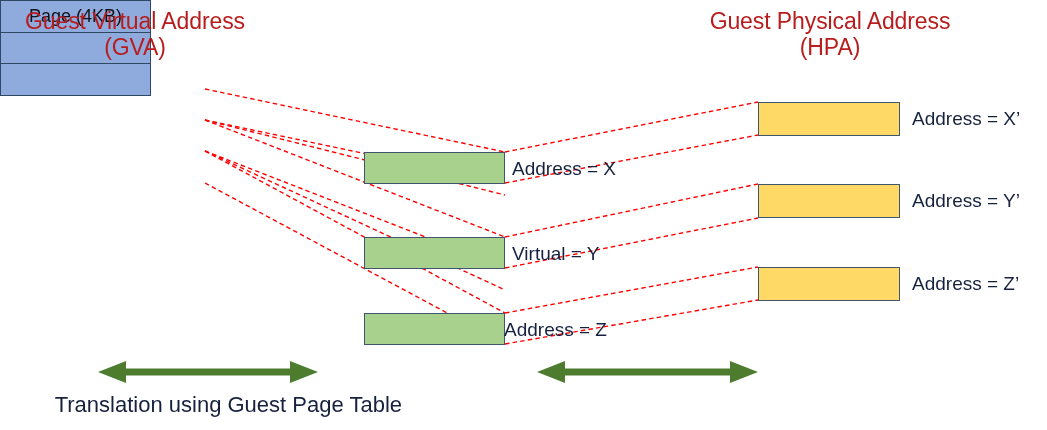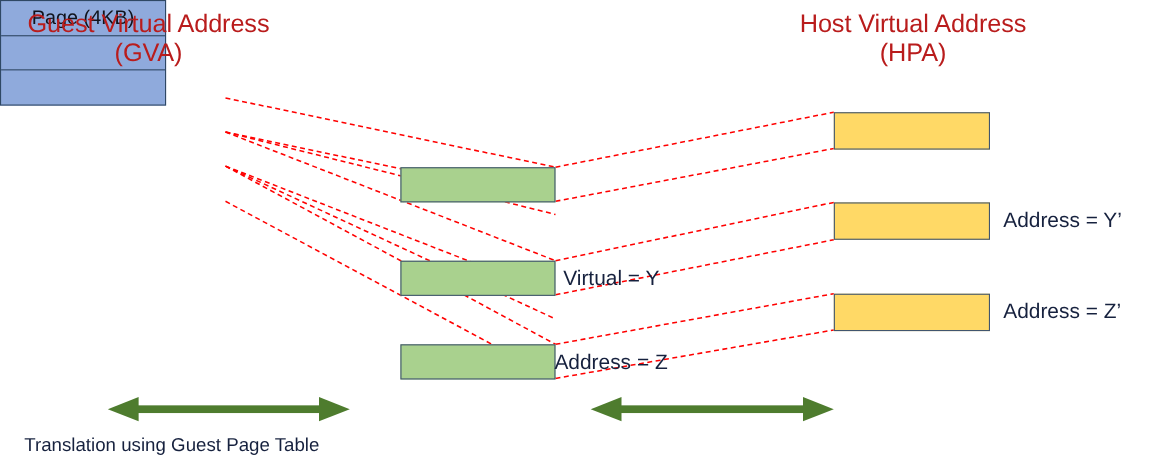--- a/index.html
+++ b/index.html
@@ -88,37 +88,37 @@
     position: absolute;
     font-size: 19px;
     line-height: 24px;
     color: #16213e;
     white-space: nowrap;
   }
 
   
   .caption {
     position: absolute;
-    font-size: 17px;
+    font-size: 22px;
     line-height: 26px;
     color: #16213e;
-    text-align: left;
+    text-align: right;
     white-space: nowrap;
   }
   #cap-left  { left: 22px;  top: 392px; width: 380px; }
   #cap-right { left: 490px; top: 392px; width: 460px; }
 </style>
 </head>
 <body>
 
 <div id="canvas">
 
   <div class="col-header" id="hdr-gva">Guest Virtual Address
 (GVA)</div>
-  <div class="col-header" id="hdr-hpa">Host Virtual Address
+  <div class="col-header" id="hdr-hpa">Guest Physical Address
 (HPA)</div>
 
   <svg id="connectors" viewBox="0 0 1047 430" width="1047" height="430">
     <g stroke="#FF0000" stroke-width="1.4" stroke-dasharray="4.5,3.2" fill="none">
 
       <line x1="205" y1="89" x2="505" y2="152"></line>
       <line x1="205" y1="120" x2="505" y2="183"></line>
 
       <line x1="205" y1="120" x2="505" y2="237"></line>
       <line x1="205" y1="151" x2="505" y2="268"></line>
@@ -160,25 +160,27 @@
     </div>
     <div class="gva-row">
       <span></span>
     </div>
   </div>
 
   <div class="blk gpa-block" style="top:152px"></div>
   <div class="blk gpa-block" style="top:237px"></div>
   <div class="blk gpa-block" style="top:313px"></div>
 
+  <div class="addr-label" style="left:512px; top:157px">Address = X</div>
   <div class="addr-label" style="left:512px; top:242px">Virtual = Y</div>
   <div class="addr-label" style="left:504px; top:318px">Address = Z</div>
 
   <div class="blk hpa-block" style="top:102px"></div>
   <div class="blk hpa-block" style="top:184px"></div>
   <div class="blk hpa-block" style="top:267px"></div>
 
+  <div class="addr-label" style="left:912px; top:107px">Address = X’</div>
   <div class="addr-label" style="left:912px; top:272px">Address = Z’</div>
   <div class="addr-label" style="left:912px; top:189px">Address = Y’</div>
 
   <div class="caption" id="cap-left">Translation using Guest Page Table</div>
 
 </div>
 
 </body></html>

